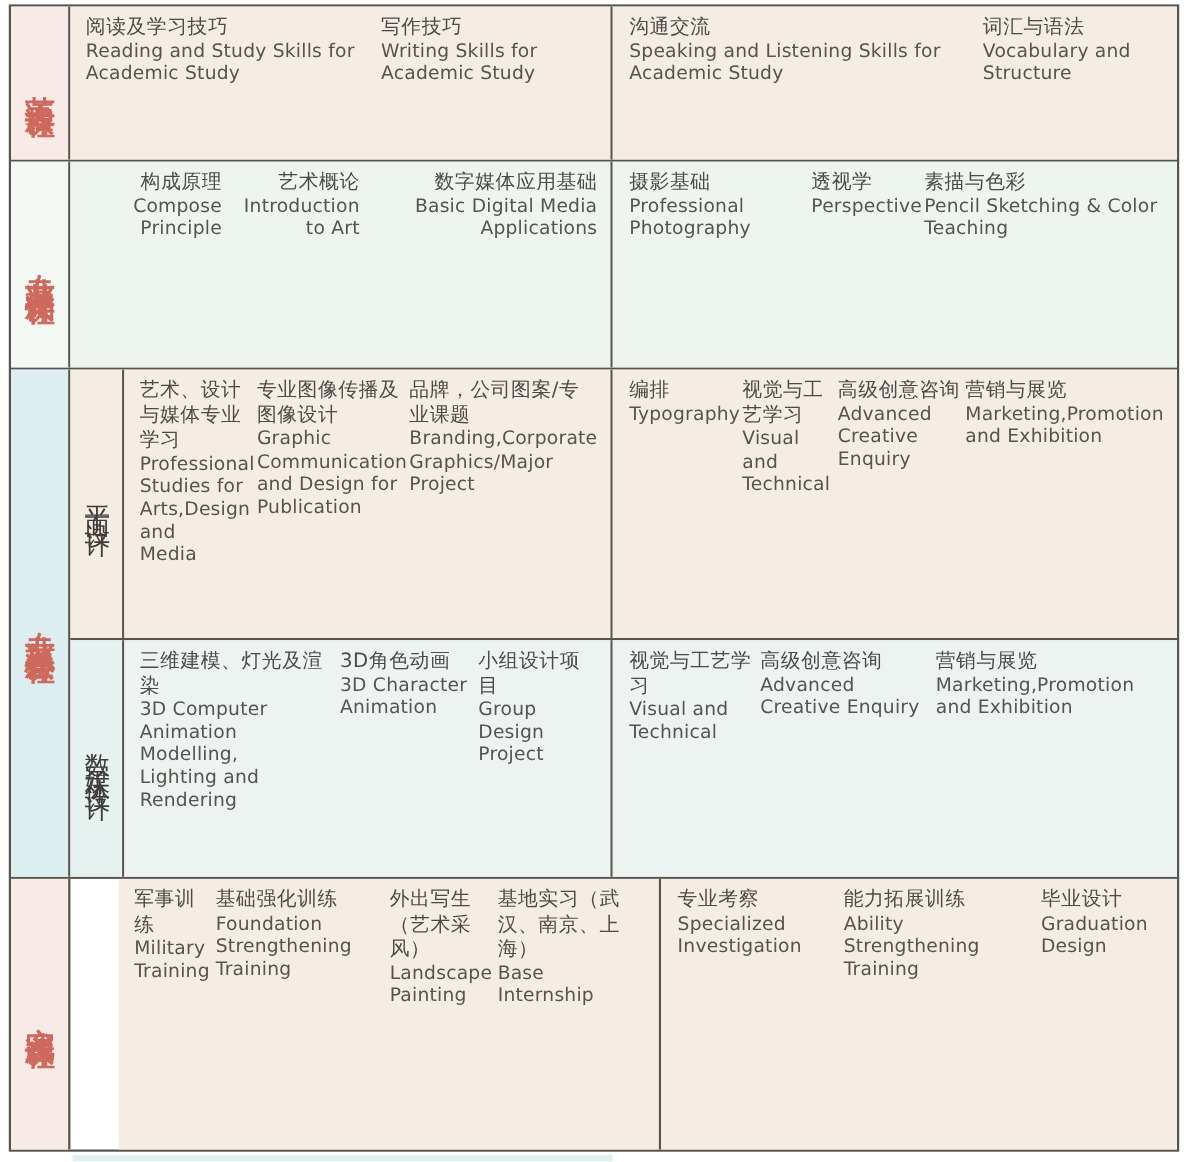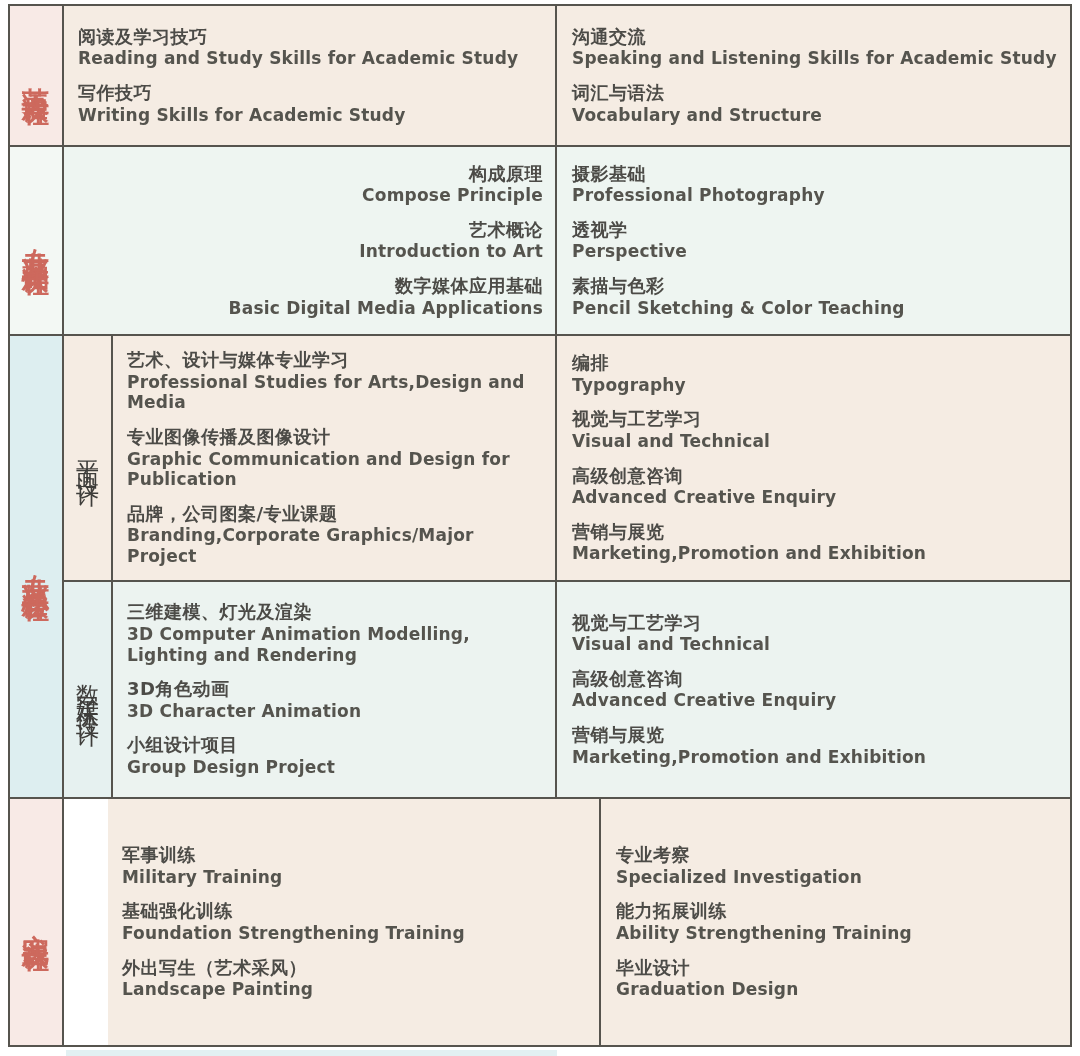--- a/index.html
+++ b/index.html
@@ -27,22 +27,22 @@
     border-right:2px solid #56544e;
     display:flex;align-items:center;justify-content:center;
   }
   .vlabel{
     writing-mode:vertical-rl;text-orientation:upright;
     font-size:27px;font-weight:600;letter-spacing:5px;
     color:#cd695d;line-height:1;
   }
   .col{
     box-sizing:border-box;
-    display:flex;flex-direction:column;justify-content:center;
-    gap:13px;padding:8px 12px 8px 14px;font-weight:bold;
+    display:flex;justify-content:center;
+    gap:2px;padding:8px 12px 8px 14px;
   }
   .col.left{width:493px;flex:0 0 493px;border-right:2px solid #56544e;}
   .col.right{flex:1;padding-left:15px;}
 
   
   .subrows{flex:1;display:flex;flex-direction:column;}
   .subrow{display:flex;flex:0 0 auto;box-sizing:border-box;}
   .subrow + .subrow{border-top:2px solid #56544e;}
   .subrow-1{height:244px;}
   .subrow-2{height:217px;}
@@ -231,20 +231,24 @@
             <div class="en">Military Training</div>
           </div>
           <div class="course">
             <div class="zh">基础强化训练</div>
             <div class="en">Foundation Strengthening Training</div>
           </div>
           <div class="course">
             <div class="zh">外出写生（艺术采风）</div>
             <div class="en">Landscape Painting</div>
           </div>
+          <div class="course">
+            <div class="zh">基地实习（武汉、南京、上海）</div>
+            <div class="en">Base Internship</div>
+          </div>
         </div>
       <div class="col right" style="background: rgb(245, 236, 227);">
           <div class="course">
             <div class="zh">专业考察</div>
             <div class="en">Specialized Investigation</div>
           </div>
           <div class="course">
             <div class="zh">能力拓展训练</div>
             <div class="en">Ability Strengthening Training</div>
           </div>

